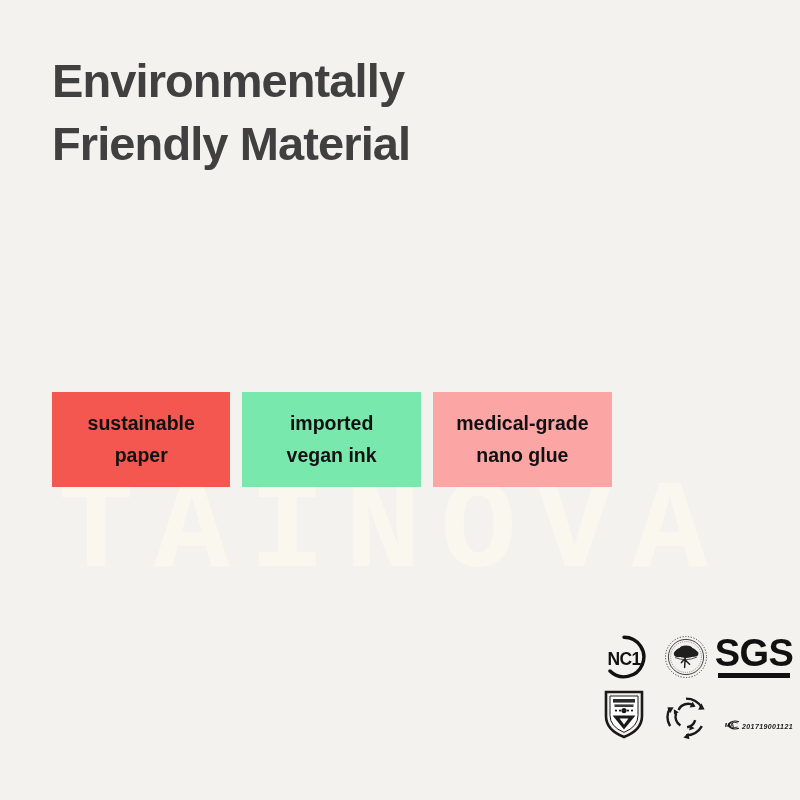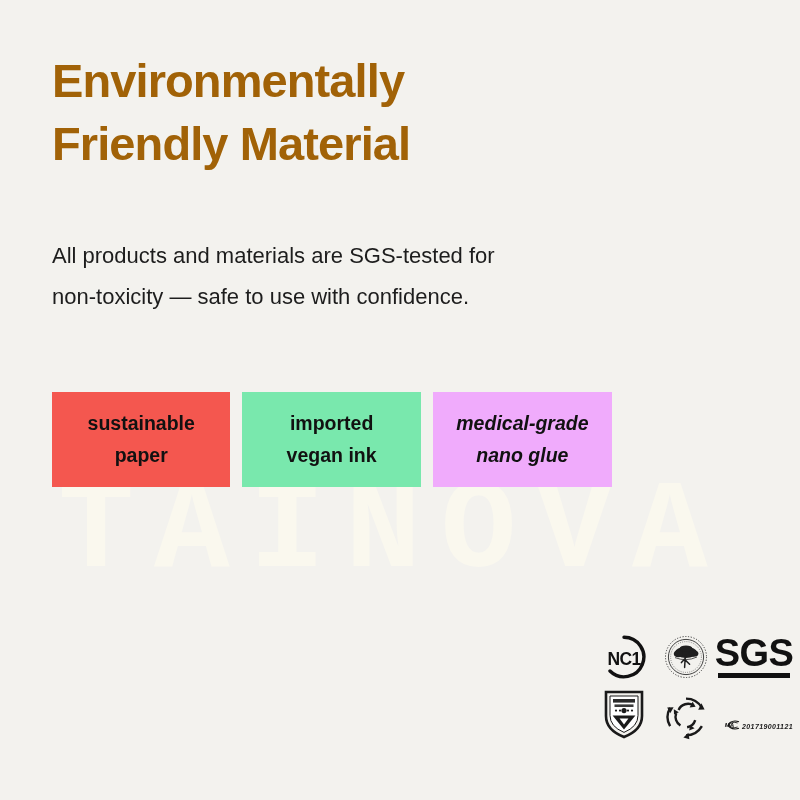--- a/index.html
+++ b/index.html
@@ -48,21 +48,21 @@
     position: absolute;
     left: 52px;
     top: 50px;
     width: 640px;
     margin: 0;
     font-family: "Liberation Sans", sans-serif;
     font-weight: 700;
     font-size: 47px;
     line-height: 1.34;
     letter-spacing: -0.9px;
-    color: #a16207;
+    color: #404040;
   }
   .headline .line { display: block; }
 
   .subcopy {
     position: absolute;
     left: 52px;
     top: 236px;
     width: 620px;
     margin: 0;
     font-family: "Liberation Sans", sans-serif;
@@ -91,21 +91,21 @@
     justify-content: center;
     font-family: "Liberation Sans", sans-serif;
     font-weight: 700;
     font-size: 19.5px;
     line-height: 1.62;
     color: #111111;
     text-align: center;
   }
   .tag-0 { width: 217px; background: #f4574f; }
   .tag-1 { width: 217px; background: #79e8ad; }
-  .tag-2 { width: 218px; background: #f0abfc; font-style: italic; }
+  .tag-2 { width: 218px; background: #fca5a5; }
   .tag .t-line { display: block; }
 
   
   .certs {
     position: absolute;
     left: 593px;
     top: 624px;
     width: 200px;
   }
   .cert-row {
@@ -169,24 +169,20 @@
 
 <div class="watermark">TAINOVA</div>
 
 <div class="page">
 
   <h1 class="headline">
     <span class="line">Environmentally</span>
     <span class="line">Friendly Material</span>
   </h1>
 
-  <p class="subcopy">
-    <span class="line">All products and materials are SGS-tested for</span>
-    <span class="line">non-toxicity — safe to use with confidence.</span>
-  </p>
 
   <div class="tag-row">
 
     <div class="tag tag-0">
       <span class="t-line">sustainable</span>
       <span class="t-line">paper</span>
     </div>
 
     <div class="tag tag-1">
       <span class="t-line">imported</span>

